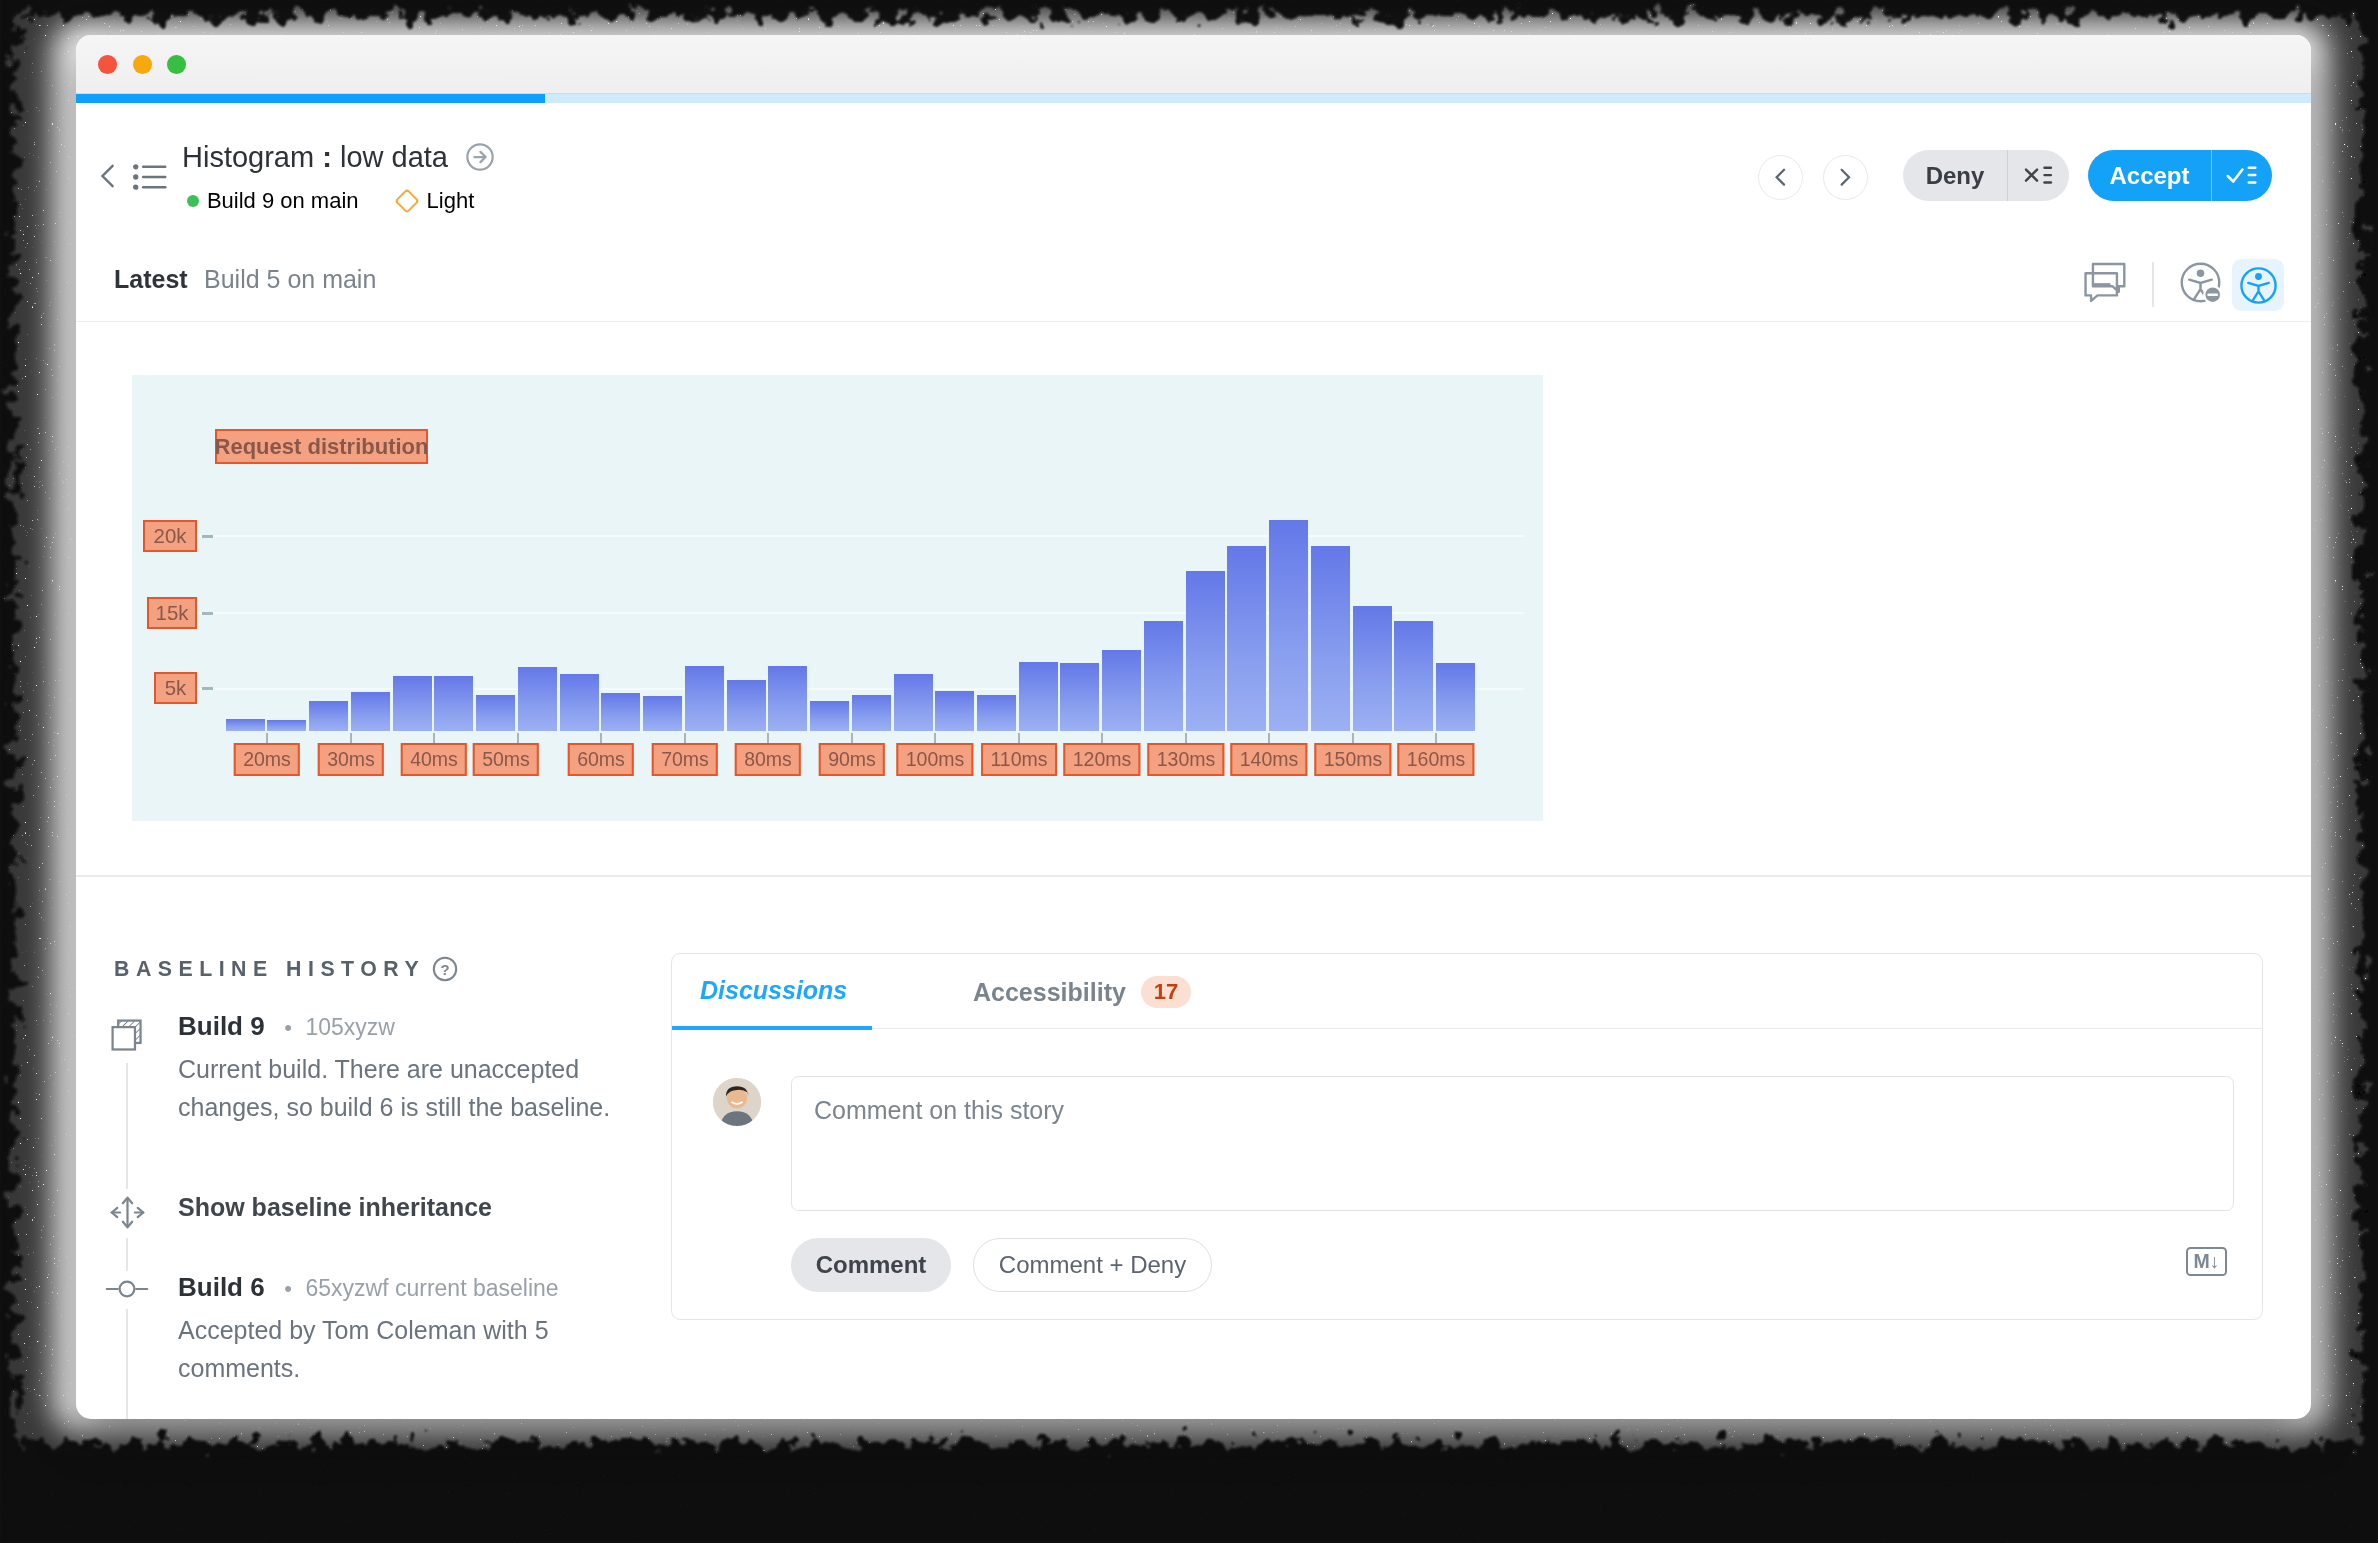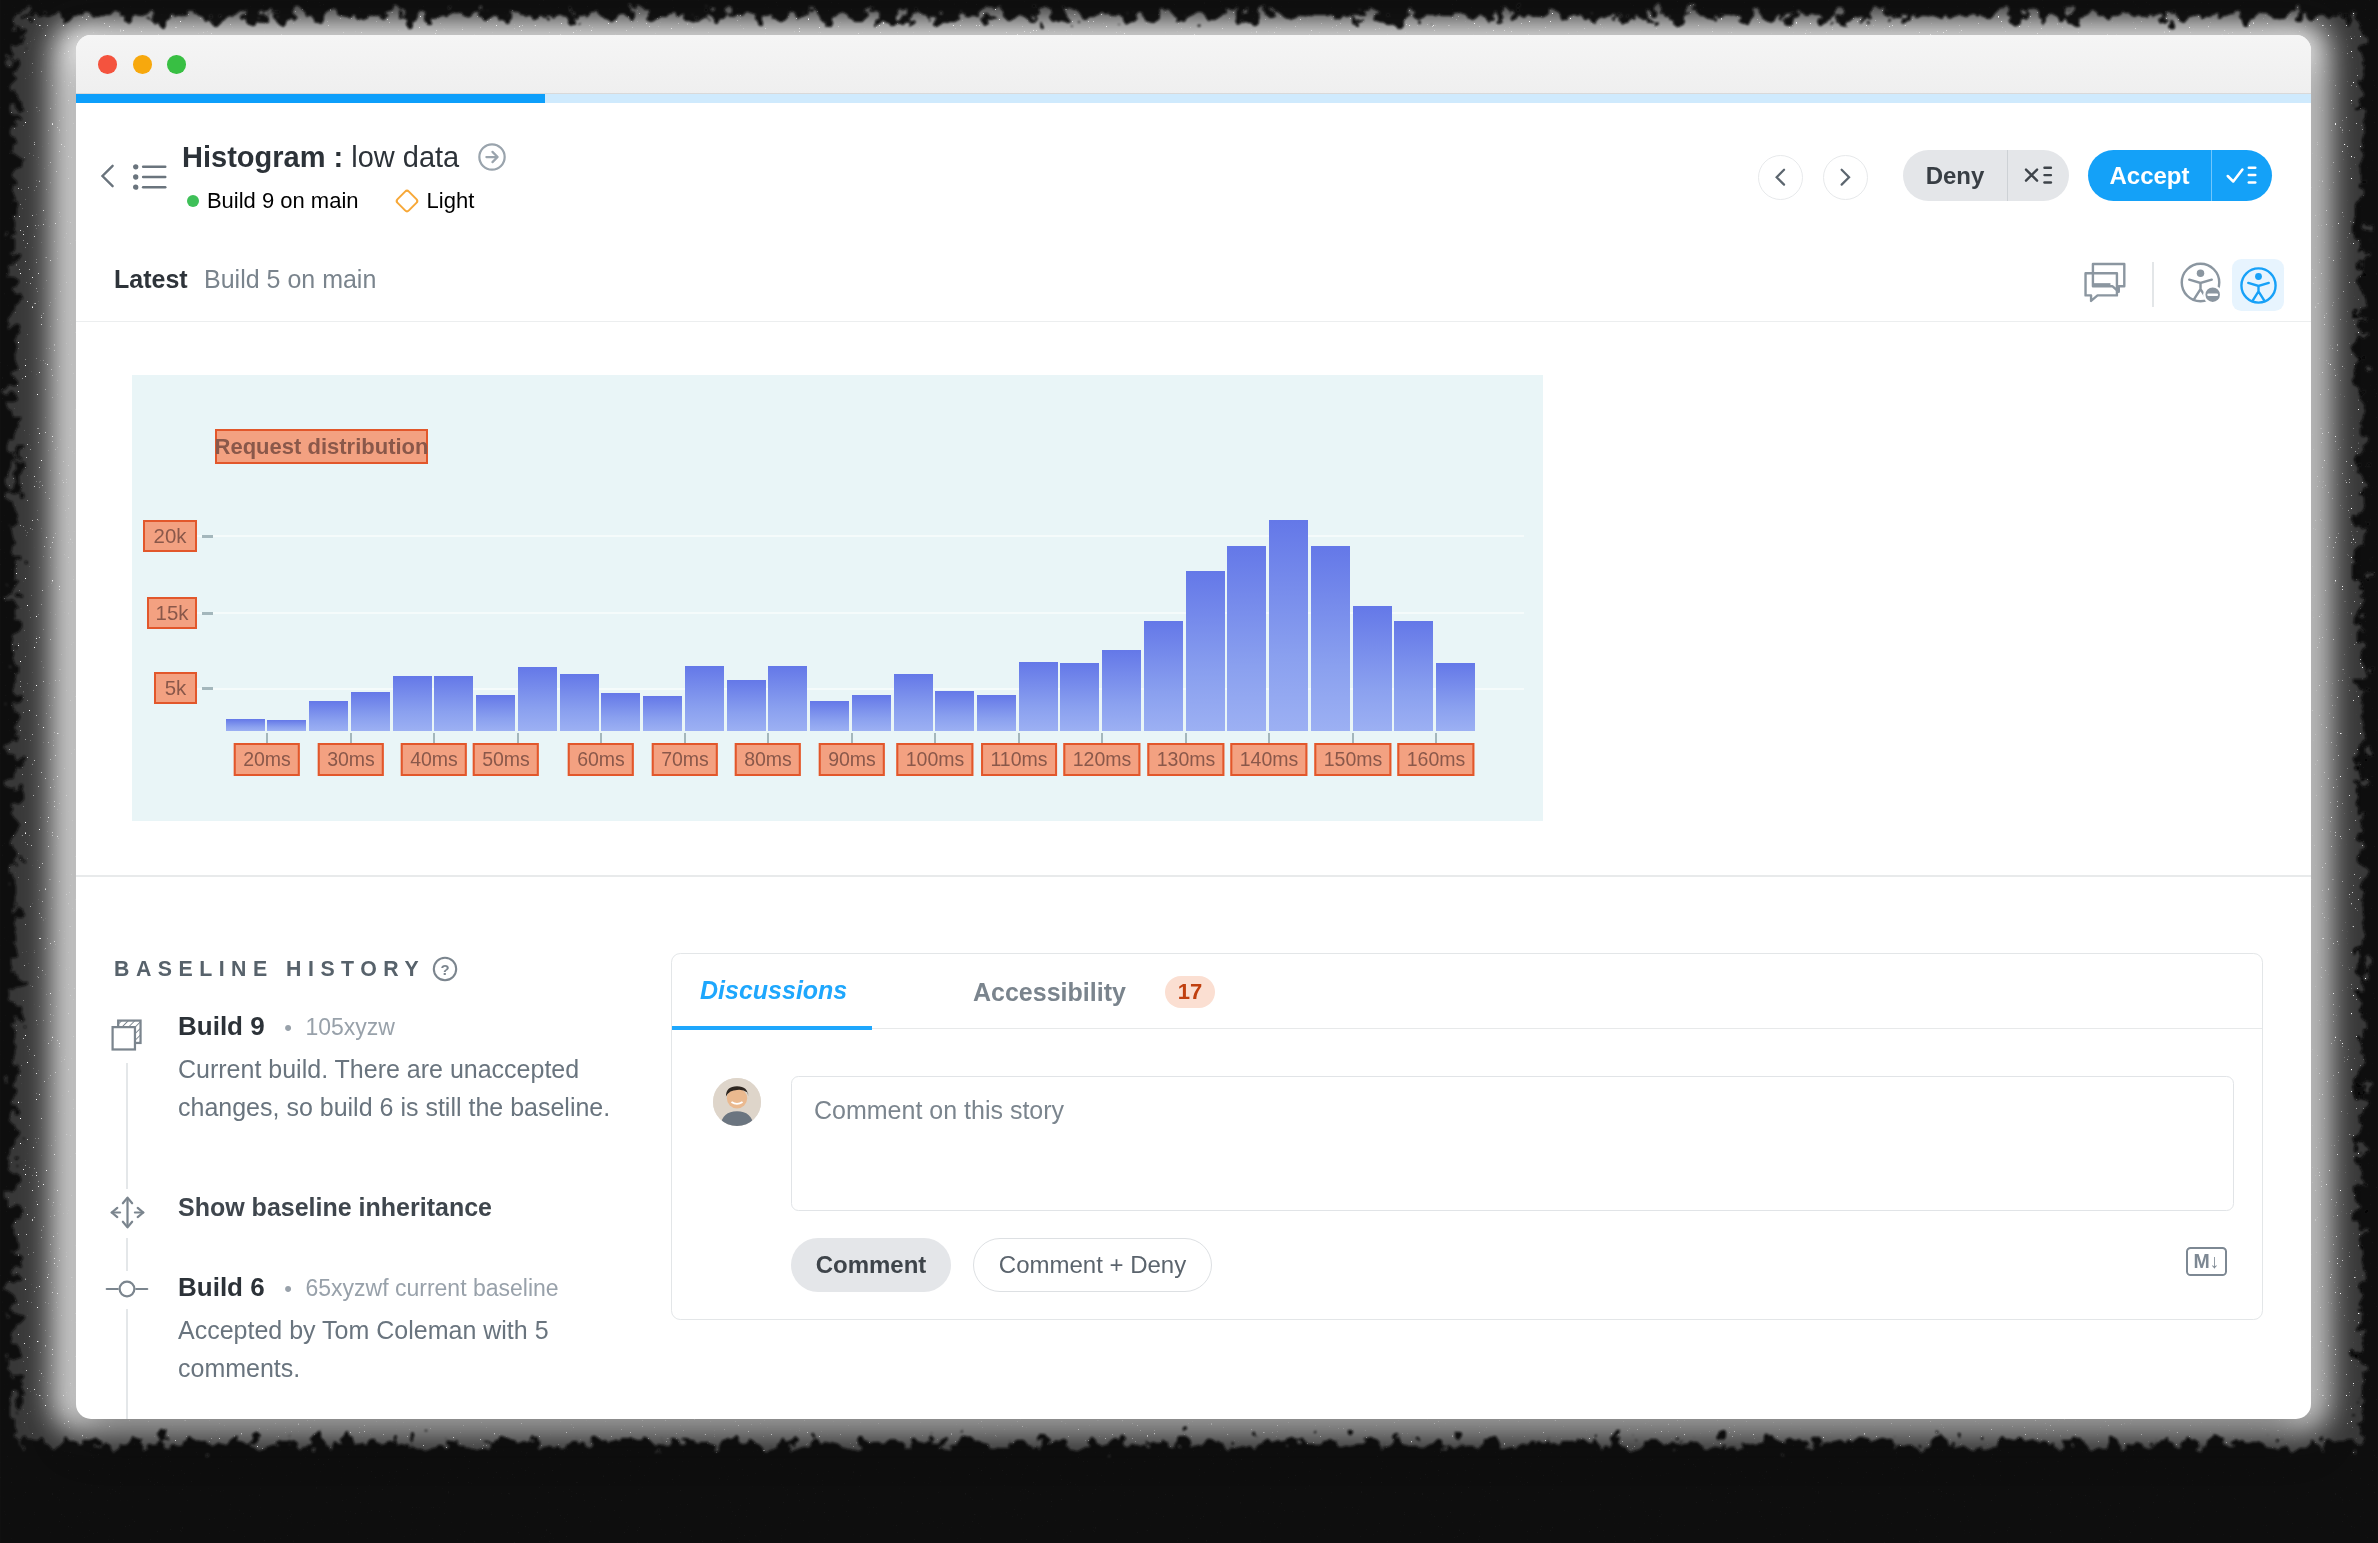--- a/index.html
+++ b/index.html
@@ -14,21 +14,21 @@
   .tl{position:absolute;top:20.4px;width:18.6px;height:18.6px;border-radius:50%;}
   .tl.red{left:22px;background:#f4533e;}
   .tl.yellow{left:57px;background:#f7a80d;}
   .tl.green{left:91px;background:#38bf43;}
   
   .progress{position:absolute;left:0;top:59px;width:100%;height:9.3px;background:#cfeafd;}
   .progress .fill{position:absolute;left:0;top:0;height:100%;background:#0d9ffb;}
   
   .hdr-icon{position:absolute;color:#6a747d;cursor:pointer;}
   .title{position:absolute;left:106px;top:106px;font-size:29px;color:#2c3238;white-space:nowrap;}
-  .title .comp{font-weight:bold;}
+  .title .comp{font-weight:normal;}
   .title .sep{font-weight:bold;}
   .subtitle{position:absolute;left:106px;top:152px;height:28px;display:flex;align-items:center;font-size:22px;color:#000000;}
   .dot-green{width:12px;height:12px;border-radius:50%;background:#3ec058;margin:0 8.3px 0 4.6px;}
   .diamond{width:14px;height:14px;border:2.8px solid #f7a838;border-radius:3.7px;transform:rotate(45deg);margin:0 11px 0 39px;}
   .navcircle{position:absolute;top:120px;width:43px;height:43px;border-radius:50%;border:1.9px solid #e7e9eb;
     background:#fff;display:flex;align-items:center;justify-content:center;color:#5c666f;cursor:pointer;}
   .splitbtn{position:absolute;top:115px;height:51px;border-radius:26px;display:flex;align-items:stretch;
     font-size:24px;font-weight:bold;cursor:pointer;overflow:hidden;}
   .splitbtn .lbl{display:flex;align-items:center;justify-content:center;}
   .splitbtn .ic{display:flex;align-items:center;justify-content:center;}
@@ -69,21 +69,21 @@
   .entry-title .sep{font-weight:normal;color:#98a1aa;font-size:22px;}
   .entry-title .meta{font-weight:normal;color:#98a1aa;font-size:23px;}
   .entry-body{position:absolute;left:102px;font-size:25px;line-height:38px;color:#69747e;}
   .inherit-link{position:absolute;left:102px;top:1158px;font-size:25px;font-weight:bold;color:#3f464d;cursor:pointer;}
   
   .card{position:absolute;left:595px;top:918px;width:1592px;height:367px;border:1.9px solid #e3e6e8;border-radius:9.3px;
     box-sizing:border-box;}
   .tabs{position:absolute;left:0;top:0;width:100%;height:74px;border-bottom:1.9px solid #e7e9ea;}
   .tab{position:absolute;top:22px;font-size:25px;font-weight:bold;cursor:pointer;display:flex;align-items:center;}
   .tab.active{color:#1ea7fd;font-style:italic;}
-  .tab.inactive{color:#7a848d;gap:24px;}
+  .tab.inactive{color:#7a848d;}
   .tab-underline{position:absolute;left:0;top:72px;width:200px;height:3.7px;background:#1ea7fd;}
   .badge{margin-left:15px;height:32px;padding:0 13px;border-radius:16px;background:#fbdfd2;color:#c04010;
     font-size:22px;font-weight:bold;display:flex;align-items:center;}
   .avatar{position:absolute;left:41px;top:124px;width:48px;height:48px;border-radius:50%;overflow:hidden;background:#e3dbd2;}
   .composer{position:absolute;left:119px;top:122px;width:1443px;height:135px;border:1.9px solid #e1e4e7;border-radius:7.4px;
     box-sizing:border-box;resize:none;font-family:inherit;font-size:25px;color:#4c1d95;padding:18.6px 22px;outline:none;}
   .composer::placeholder{color:#7b858e;opacity:1;}
   .btn{position:absolute;top:284px;height:54px;border-radius:27px;font-size:24px;font-weight:bold;
     display:flex;align-items:center;justify-content:center;cursor:pointer;box-sizing:border-box;}
   .btn.solid{left:119px;width:160px;background:#e4e6e9;color:#3e444a;}

